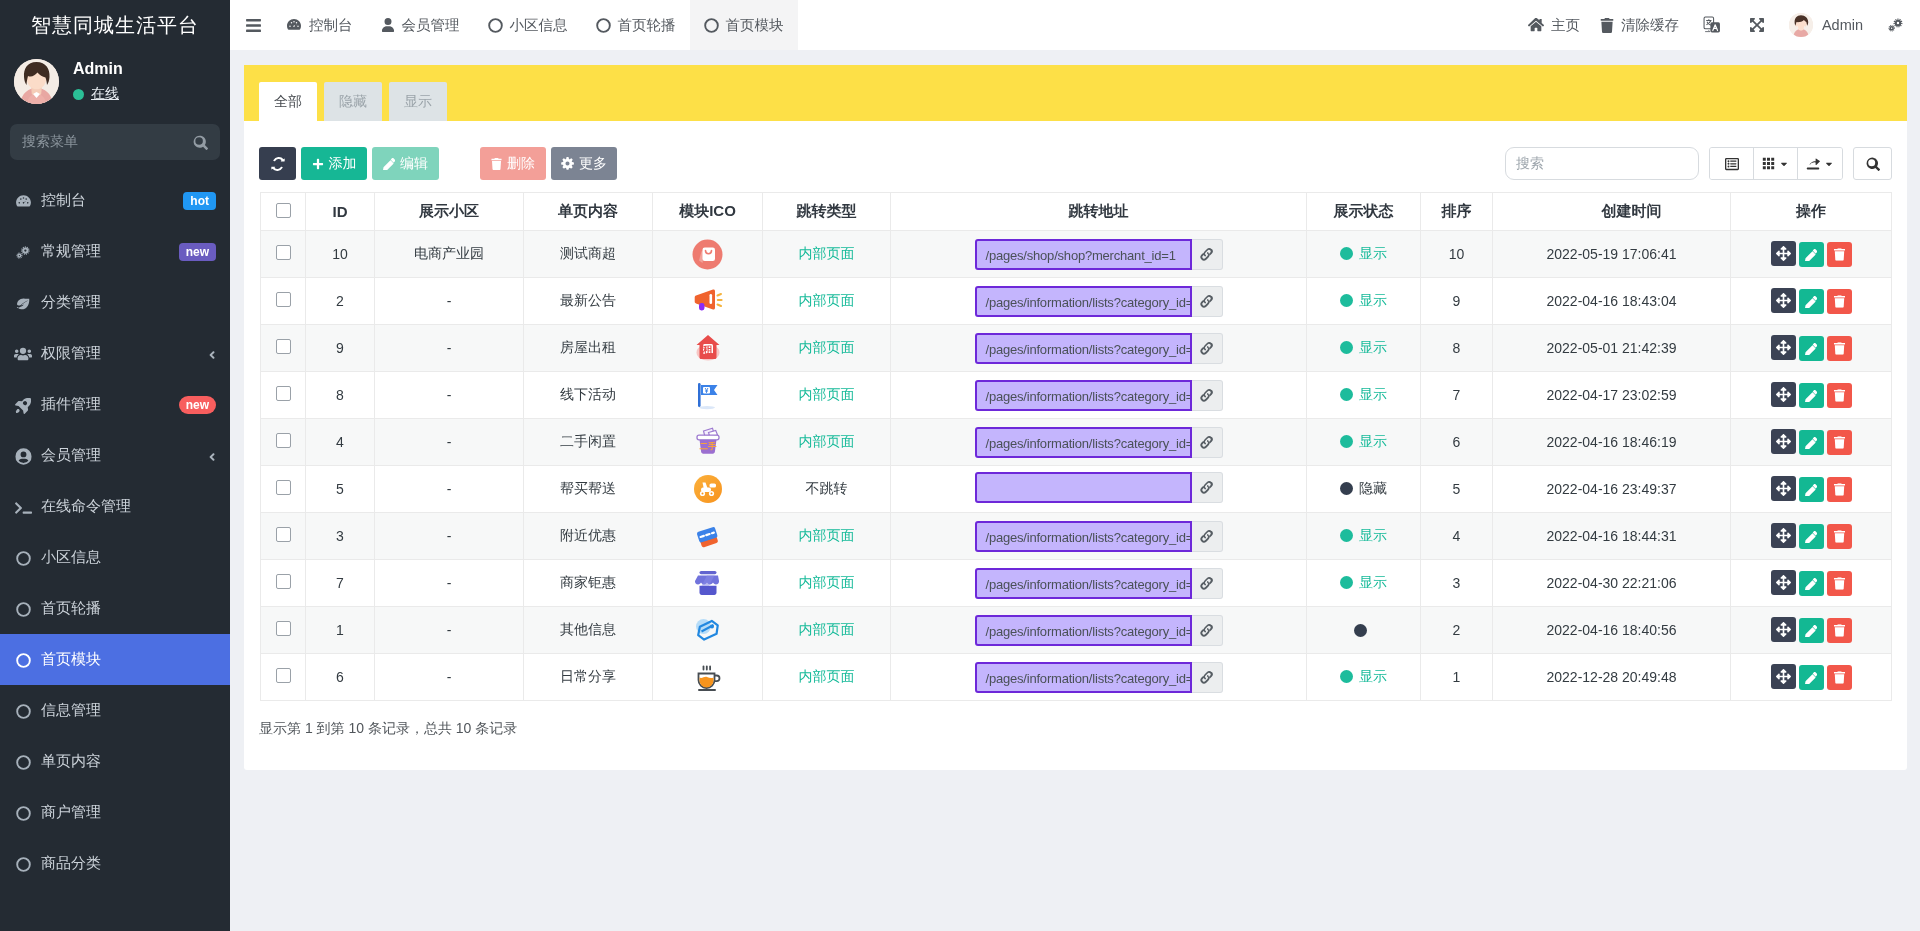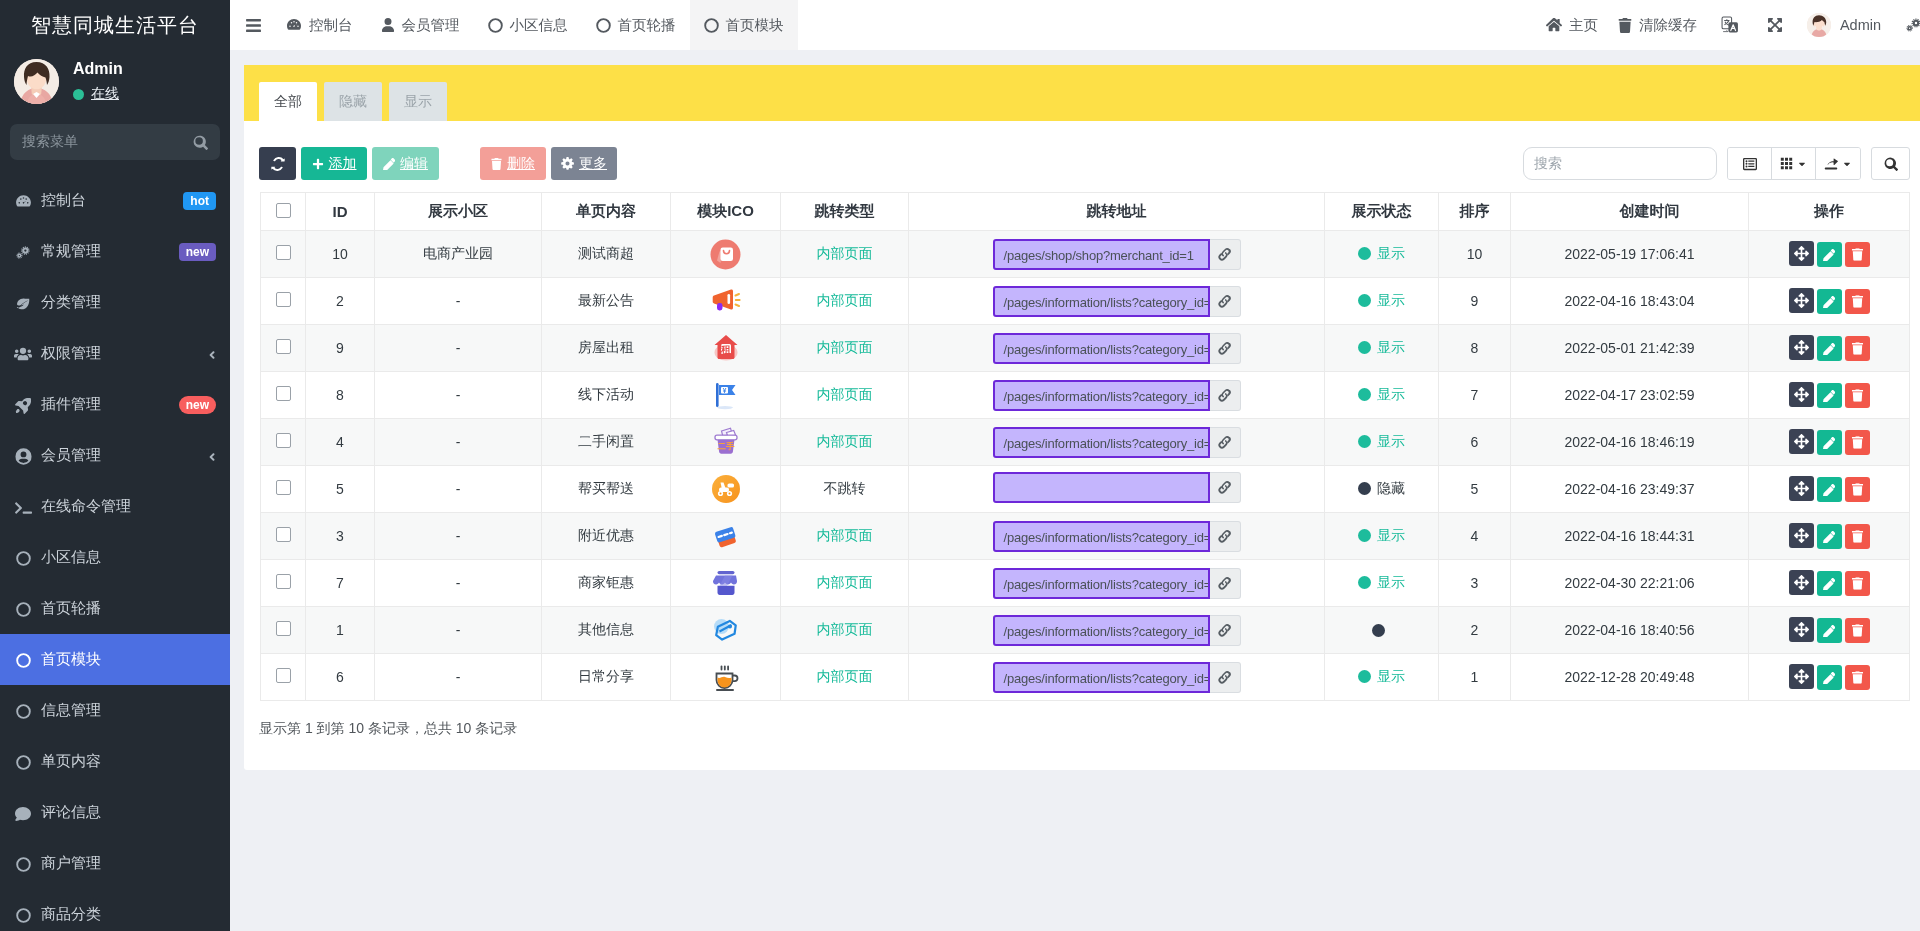--- a/index.html
+++ b/index.html
@@ -41,40 +41,40 @@
 .tavatar{width:24px;height:24px;border-radius:50%;background:#f3e7e0;overflow:hidden;margin-right:9px;position:relative;}
 
 main{flex:1;padding:15px 14px 0;background:#eef0f4;}
 .panel{background:#fff;height:705px;border-radius:3px;}
 .tabstrip{background:#fde047;height:56px;padding:17px 15px 9px;display:flex;}
 .tab{width:58px;height:39px;line-height:39px;text-align:center;font-size:14px;margin-right:7px;border-radius:2px 2px 0 0;}
 .tab.on{background:#fff;color:#45494e;}
 .tab.off{background:#dde3e6;color:#9aa3a9;}
 .pbody{padding:26px 15px 0;}
 .toolbar{display:flex;margin-bottom:12px;}
-.btn{height:33px;border:none;border-radius:3px;color:#fff;font-size:14px;display:inline-flex;align-items:center;justify-content:center;margin-right:5px;font-family:"Liberation Sans",sans-serif;text-decoration:underline;}
+.btn{height:33px;border:none;border-radius:3px;color:#fff;font-size:14px;display:inline-flex;align-items:center;justify-content:center;margin-right:5px;font-family:"Liberation Sans",sans-serif;}
 .btn .bic{margin-right:5px;display:flex;}
 .btn-refresh{width:37px;background:#363e4f;}
 .btn-add{width:66px;background:#16b795;}
 .btn-edit{width:67px;background:#7fd4bc;}
 .btn-del{width:66px;background:#f39f98;margin-left:36px;}
 .btn-more{width:66px;background:#7c8493;}
 .tb-right{margin-left:auto;display:flex;}
 .searchin{width:194px;height:33px;border:1px solid #d7dbdf;border-radius:9px;padding:0 10px;color:#9ea6ad;font-size:14px;line-height:31px;background:#fff;}
 .bgroup{display:flex;margin-left:10px;border:1px solid #d7dbdf;border-radius:3px;overflow:hidden;}
 .bgroup .gbtn{width:44px;height:31px;background:#fff;display:flex;align-items:center;justify-content:center;border-right:1px solid #d7dbdf;color:#333;}
 .bgroup .gbtn:last-child{border-right:none;}
 .sbtn{width:39px;height:33px;margin-left:10px;border:1px solid #d7dbdf;border-radius:3px;background:#fff;display:flex;align-items:center;justify-content:center;}
 
 table{border-collapse:collapse;width:1631px;table-layout:fixed;margin-left:1px;}
 th,td{border:1px solid #eaeaea;text-align:center;vertical-align:middle;font-size:14px;color:#333b41;}
 th{height:38px;font-weight:bold;font-size:15px;color:#313840;}
 td{height:47px;}
 tr.stripe td{background:#f7f8f8;}
-.c-check{width:45px;}.c-id{width:69px;}.c-xq{width:167px;}.c-title{width:129px;}.c-ico{width:110px;}
+.c-check{width:45px;}.c-id{width:69px;}.c-xq{width:149px;}.c-title{width:129px;}.c-ico{width:110px;}
 .c-type{width:128px;}.c-url{width:416px;}.c-stat{width:114px;}.c-sort{width:72px;}.c-time{width:238px;padding-left:40px;}.c-op{width:161px;}
 .ckb{width:15px;height:15px;border:1px solid #9aa1a8;border-radius:2px;display:inline-block;background:#fff;}
 .teal{color:#16ba99;}
 .statdot{width:13px;height:13px;border-radius:50%;display:inline-block;vertical-align:-2px;margin-right:6px;}
 .sd-g{background:#1dbc9c;}
 .sd-d{background:#343e4e;}
 .hidetxt{color:#333b41;}
 .igroup{display:inline-flex;width:248px;height:31px;}
 .igroup .itext{flex:1;border:2px solid #6d28d9;border-radius:3px 0 0 3px;background:#c4b5fd;padding:0 9px;font-size:13px;letter-spacing:-0.2px;color:#4a5157;line-height:29px;text-align:left;white-space:nowrap;overflow:hidden;}
 .igroup .iaddon{width:31px;border:1px solid #d9dde1;border-left:none;border-radius:0 3px 3px 0;background:#eceeef;display:flex;align-items:center;justify-content:center;}
@@ -242,23 +242,20 @@
           </svg></span>首页轮播</li>
     <li class="active"><span class="mic"><svg width="15" height="15" viewBox="0 0 512 512" fill="#fff">
             <use href="#i-circ"></use>
           </svg></span>首页模块</li>
     <li><span class="mic"><svg width="15" height="15" viewBox="0 0 512 512" fill="#a7b1bb">
             <use href="#i-circ"></use>
           </svg></span>信息管理</li>
     <li><span class="mic"><svg width="15" height="15" viewBox="0 0 512 512" fill="#a7b1bb">
             <use href="#i-circ"></use>
           </svg></span>单页内容</li>
-    <li><span class="mic"><svg width="16" height="16" viewBox="0 0 512 512" fill="#a7b1bb">
-            <use href="#i-comment"></use>
-          </svg></span>评论信息</li>
     <li><span class="mic"><svg width="15" height="15" viewBox="0 0 512 512" fill="#a7b1bb">
             <use href="#i-circ"></use>
           </svg></span>商户管理</li>
     <li><span class="mic"><svg width="15" height="15" viewBox="0 0 512 512" fill="#a7b1bb">
             <use href="#i-circ"></use>
           </svg></span>商品分类</li>
   </ul>
 </aside>
 <div class="rightcol">
   <nav class="topnav">

